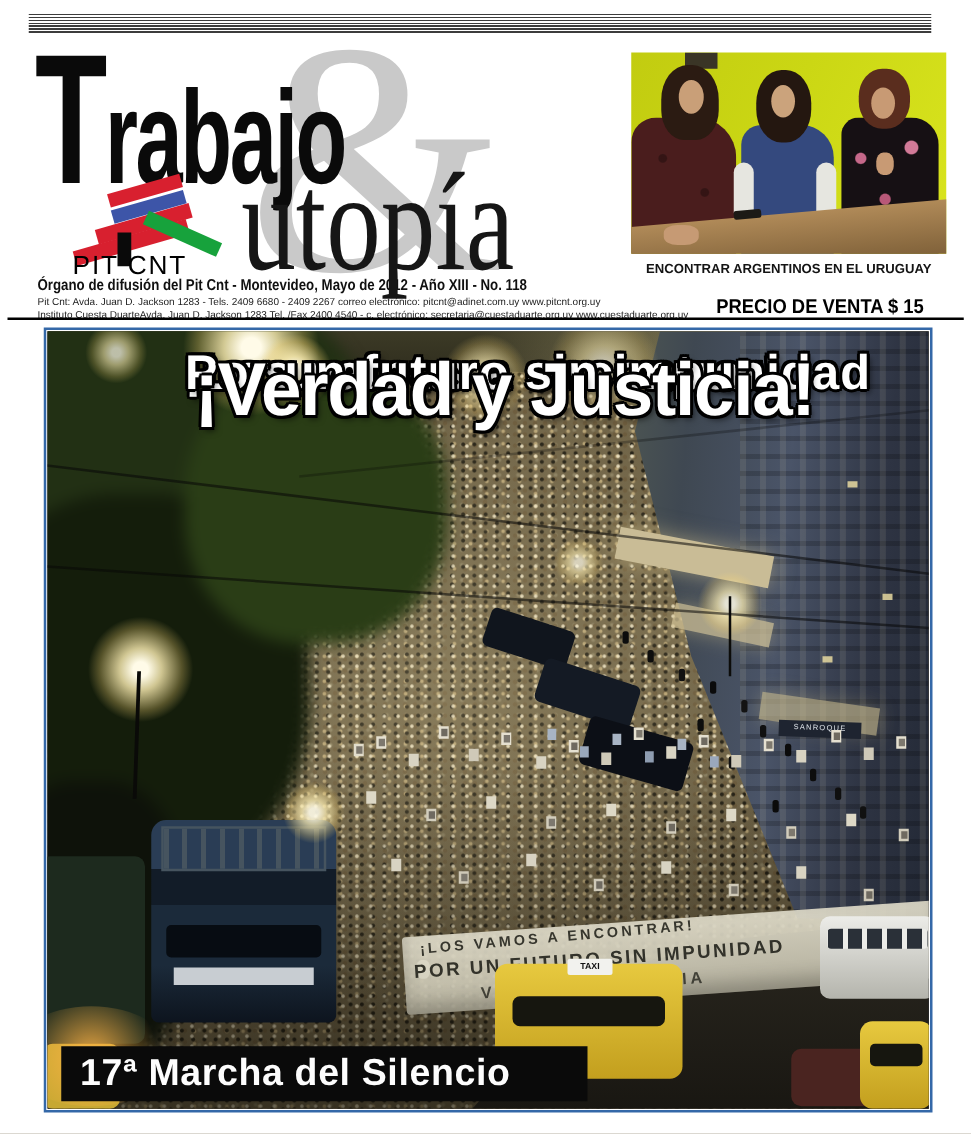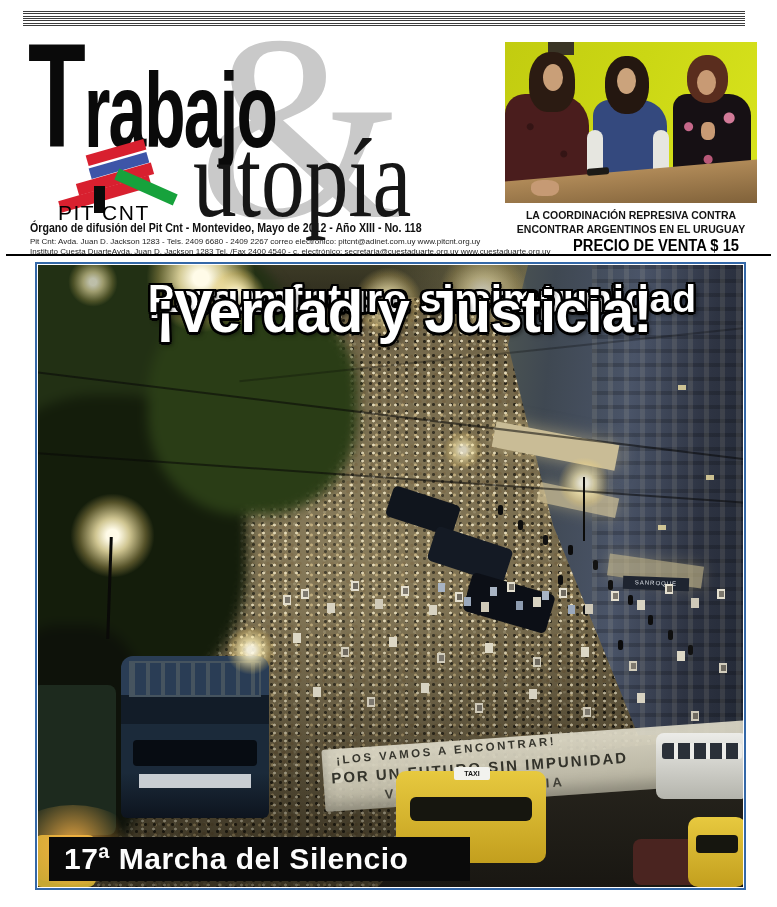--- a/index.html
+++ b/index.html
@@ -237,21 +237,20 @@
   <div class="wp-body3"></div>
   <div class="wp-hair3"></div>
   <div class="wp-face3"></div>
   <div class="wp-hand3"></div>
   <div class="wp-table"></div>
   <div class="wp-phone"></div>
   <div class="wp-hands"></div>
 </div>
 
 <div class="abs caption">
-  <div>LA COORDINACIÓN REPRESIVA CONTRA</div>
   <div>ENCONTRAR ARGENTINOS EN EL URUGUAY</div>
 </div>
 <div class="abs price">PRECIO DE VENTA $ 15</div>
 
 <div class="abs frame">
   <div class="photo">
     <div class="ph-base"></div>
     <div class="ph-wash"></div>
     <div class="crowd"></div>
     <div class="trees">

